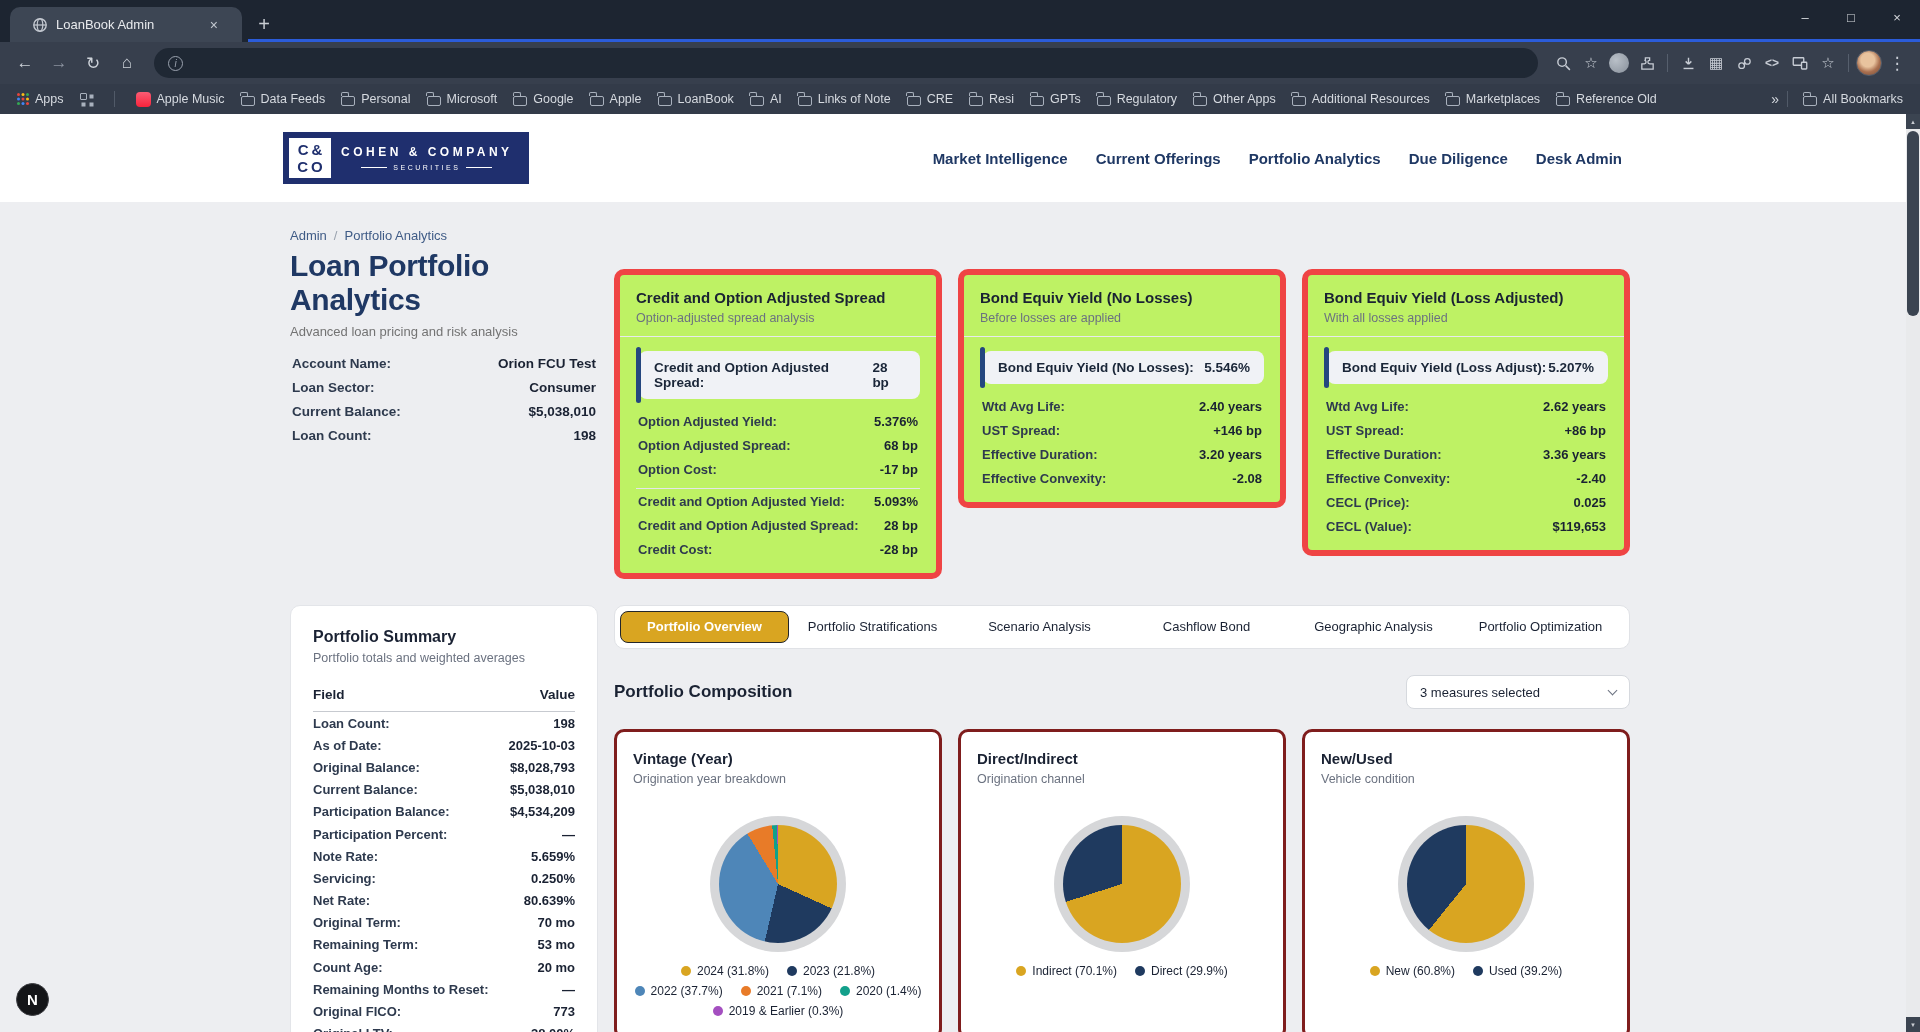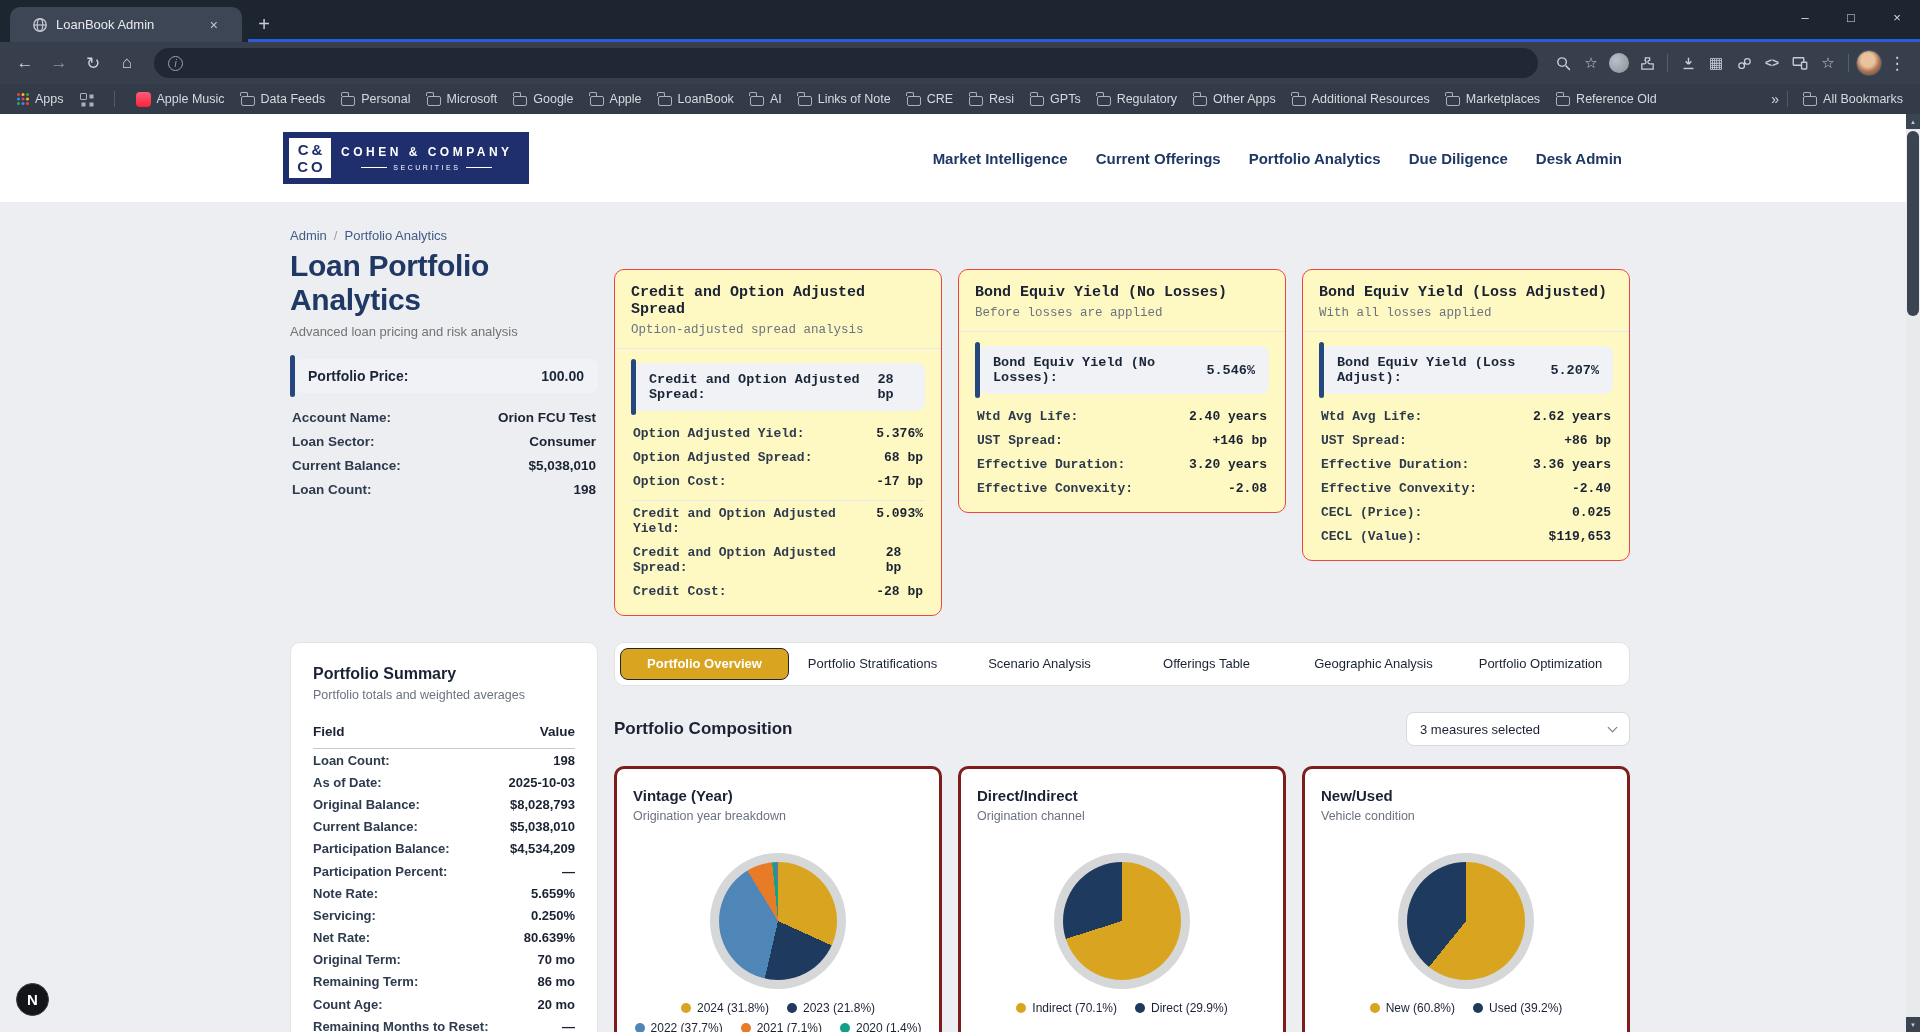--- a/index.html
+++ b/index.html
@@ -74,21 +74,21 @@
   .hl::before { content:''; position:absolute; left:-3px; top:-4px; bottom:-4px; width:5px; border-radius:4px; background:#24477F; }
   .hl .k { font-weight:700; color:#1A2638; font-size:14px; }
   .hl .v { font-weight:700; color:#1A2638; font-size:14px; }
   .intro .hl { margin-top:20px; }
   .kv-rows { margin-top:12px; }
   .krow { display:flex; justify-content:space-between; align-items:baseline; padding:4.5px 2px; font-size:13.5px; }
   .krow .k { font-weight:700; color:#2E3A4E; }
   .krow .v { color:#1A2233; font-weight:600; }
   .krow.divided { border-top:1px solid #E4E6EA; margin-top:7px; padding-top:11px; }
 
-  .mcard { background:#fef9c3; border:1px solid #ef4444; border-radius:10px; margin-top:22px; display:flex; flex-direction:column;font-family:Liberation Mono, monospace; }
+  .mcard { background:#bef264; border:6px solid #ef4444; border-radius:10px; margin-top:22px; display:flex; flex-direction:column; }
   .mc-head { padding:14px 16px 11px; border-bottom:1px solid #E8EAED; }
   .mc-head h3 { font-size:15px; color:#1A2233; font-weight:700; }
   .mc-head p { font-size:12.5px; color:#6B7280; margin-top:5px; }
   .mc-body { padding:14px 16px 12px; }
   .mc-body .hl { margin-bottom:10px; }
   .mc-body .hl .k,.mc-body .hl .v { font-size:13.5px; }
   .mc-body .krow { font-size:13px; padding:4.5px 2px; }
 
   .main-row { display:grid; grid-template-columns:308px 1fr; column-gap:16px; margin-top:26px; align-items:start; }
   .summary-card { background:#fff; border:1px solid #E3E5E9; border-radius:10px; padding:22px 22px; height:486px; }
@@ -348,24 +348,20 @@
       <div class="breadcrumb">
         <span class="crumb">Admin</span>
         <span class="crumb-sep">/</span>
         <span class="crumb">Portfolio Analytics</span>
       </div>
 
       <div class="top-row">
         <div class="intro">
           <h1 class="intro-title">Loan Portfolio Analytics</h1>
           <p class="intro-sub">Advanced loan pricing and risk analysis</p>
-          <div class="hl">
-            <span class="k">Portfolio Price:</span>
-            <span class="v">100.00</span>
-          </div>
           <div class="kv-rows">
 
               <div class="krow">
                 <span class="k">Account Name:</span>
                 <span class="v">Orion FCU Test</span>
               </div>
 
               <div class="krow">
                 <span class="k">Loan Sector:</span>
                 <span class="v">Consumer</span>
@@ -565,21 +561,21 @@
                 <span class="v">80.639%</span>
               </div>
 
               <div class="krow">
                 <span class="k">Original Term:</span>
                 <span class="v">70 mo</span>
               </div>
 
               <div class="krow">
                 <span class="k">Remaining Term:</span>
-                <span class="v">86 mo</span>
+                <span class="v">53 mo</span>
               </div>
 
               <div class="krow">
                 <span class="k">Count Age:</span>
                 <span class="v">20 mo</span>
               </div>
 
               <div class="krow">
                 <span class="k">Remaining Months to Reset:</span>
                 <span class="v">—</span>
@@ -601,21 +597,21 @@
         <div class="right-col">
 
           <div class="tabsbar">
 
               <div class="atab active">Portfolio Overview</div>
 
               <div class="atab">Portfolio Stratifications</div>
 
               <div class="atab">Scenario Analysis</div>
 
-              <div class="atab">Offerings Table</div>
+              <div class="atab">Cashflow Bond</div>
 
               <div class="atab">Geographic Analysis</div>
 
               <div class="atab">Portfolio Optimization</div>
             </div>
 
           <div class="comp-row">
             <h2>Portfolio Composition</h2>
             <div class="dropdown">
               <span class="val">3 measures selected</span>

